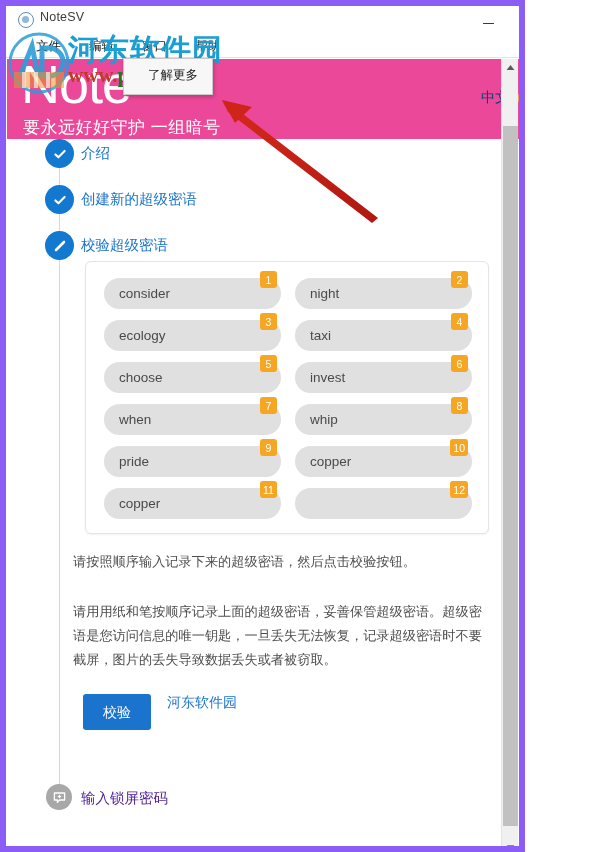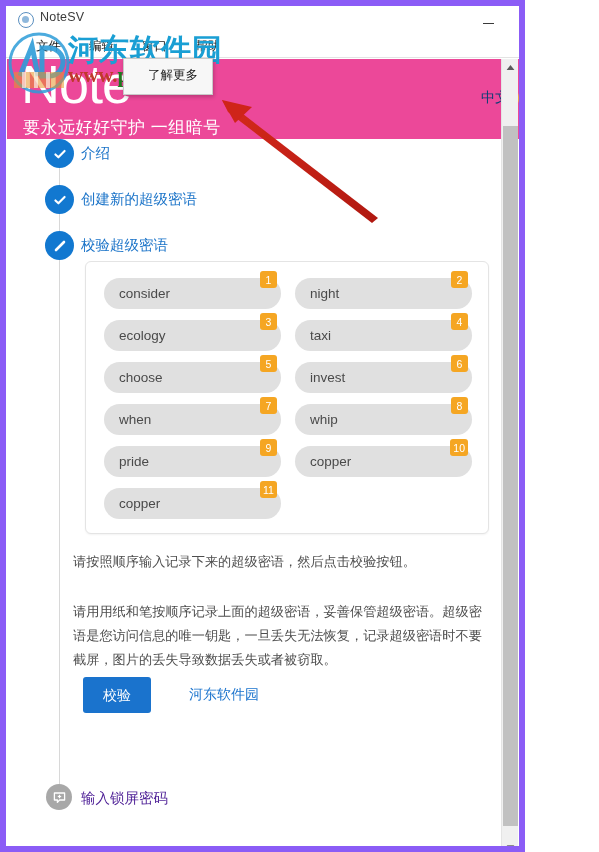--- a/index.html
+++ b/index.html
@@ -196,22 +196,22 @@
     position: absolute; left: 66px;
     width: 420px;
     font-size: 13.2px;
     line-height: 24px;
     color: #4d4d4d;
   }
   .p1 { top: 411px; }
   .p2 { top: 461px; }
 
   .btn-row {
-    position: absolute; left: 76px; top: 538px;
-    display: flex; align-items: center; gap: 38px;
+    position: absolute; left: 76px; top: 555px;
+    display: flex; align-items: flex-start; gap: 16px;
   }
   .btn-primary {
     background: #1a73cd;
     color: #ffffff;
     font-size: 14px;
     border: none;
     border-radius: 3px;
     padding: 10px 20px;
     line-height: 16px;
     cursor: pointer;
@@ -399,20 +399,24 @@
           <div class="word-badge">9</div>
         </div>
         <div class="word-cell">
           <div class="word-pill">copper</div>
           <div class="word-badge">10</div>
         </div>
         <div class="word-cell">
           <div class="word-pill">copper</div>
           <div class="word-badge">11</div>
         </div>
+        <div class="word-cell">
+          <div class="word-pill"></div>
+          <div class="word-badge">12</div>
+        </div>
       </div>
     </div>
 
     <div class="para p2">请用用纸和笔按顺序记录上面的超级密语，妥善保管超级密语。超级密语是您访问信息的唯一钥匙，一旦丢失无法恢复，记录超级密语时不要截屏，图片的丢失导致数据丢失或者被窃取。</div>
     <div class="para p1">请按照顺序输入记录下来的超级密语，然后点击校验按钮。</div>
 
     <div class="btn-row">
       <button class="btn-primary">校验</button>
       <a class="btn-link">河东软件园</a>
     </div>

